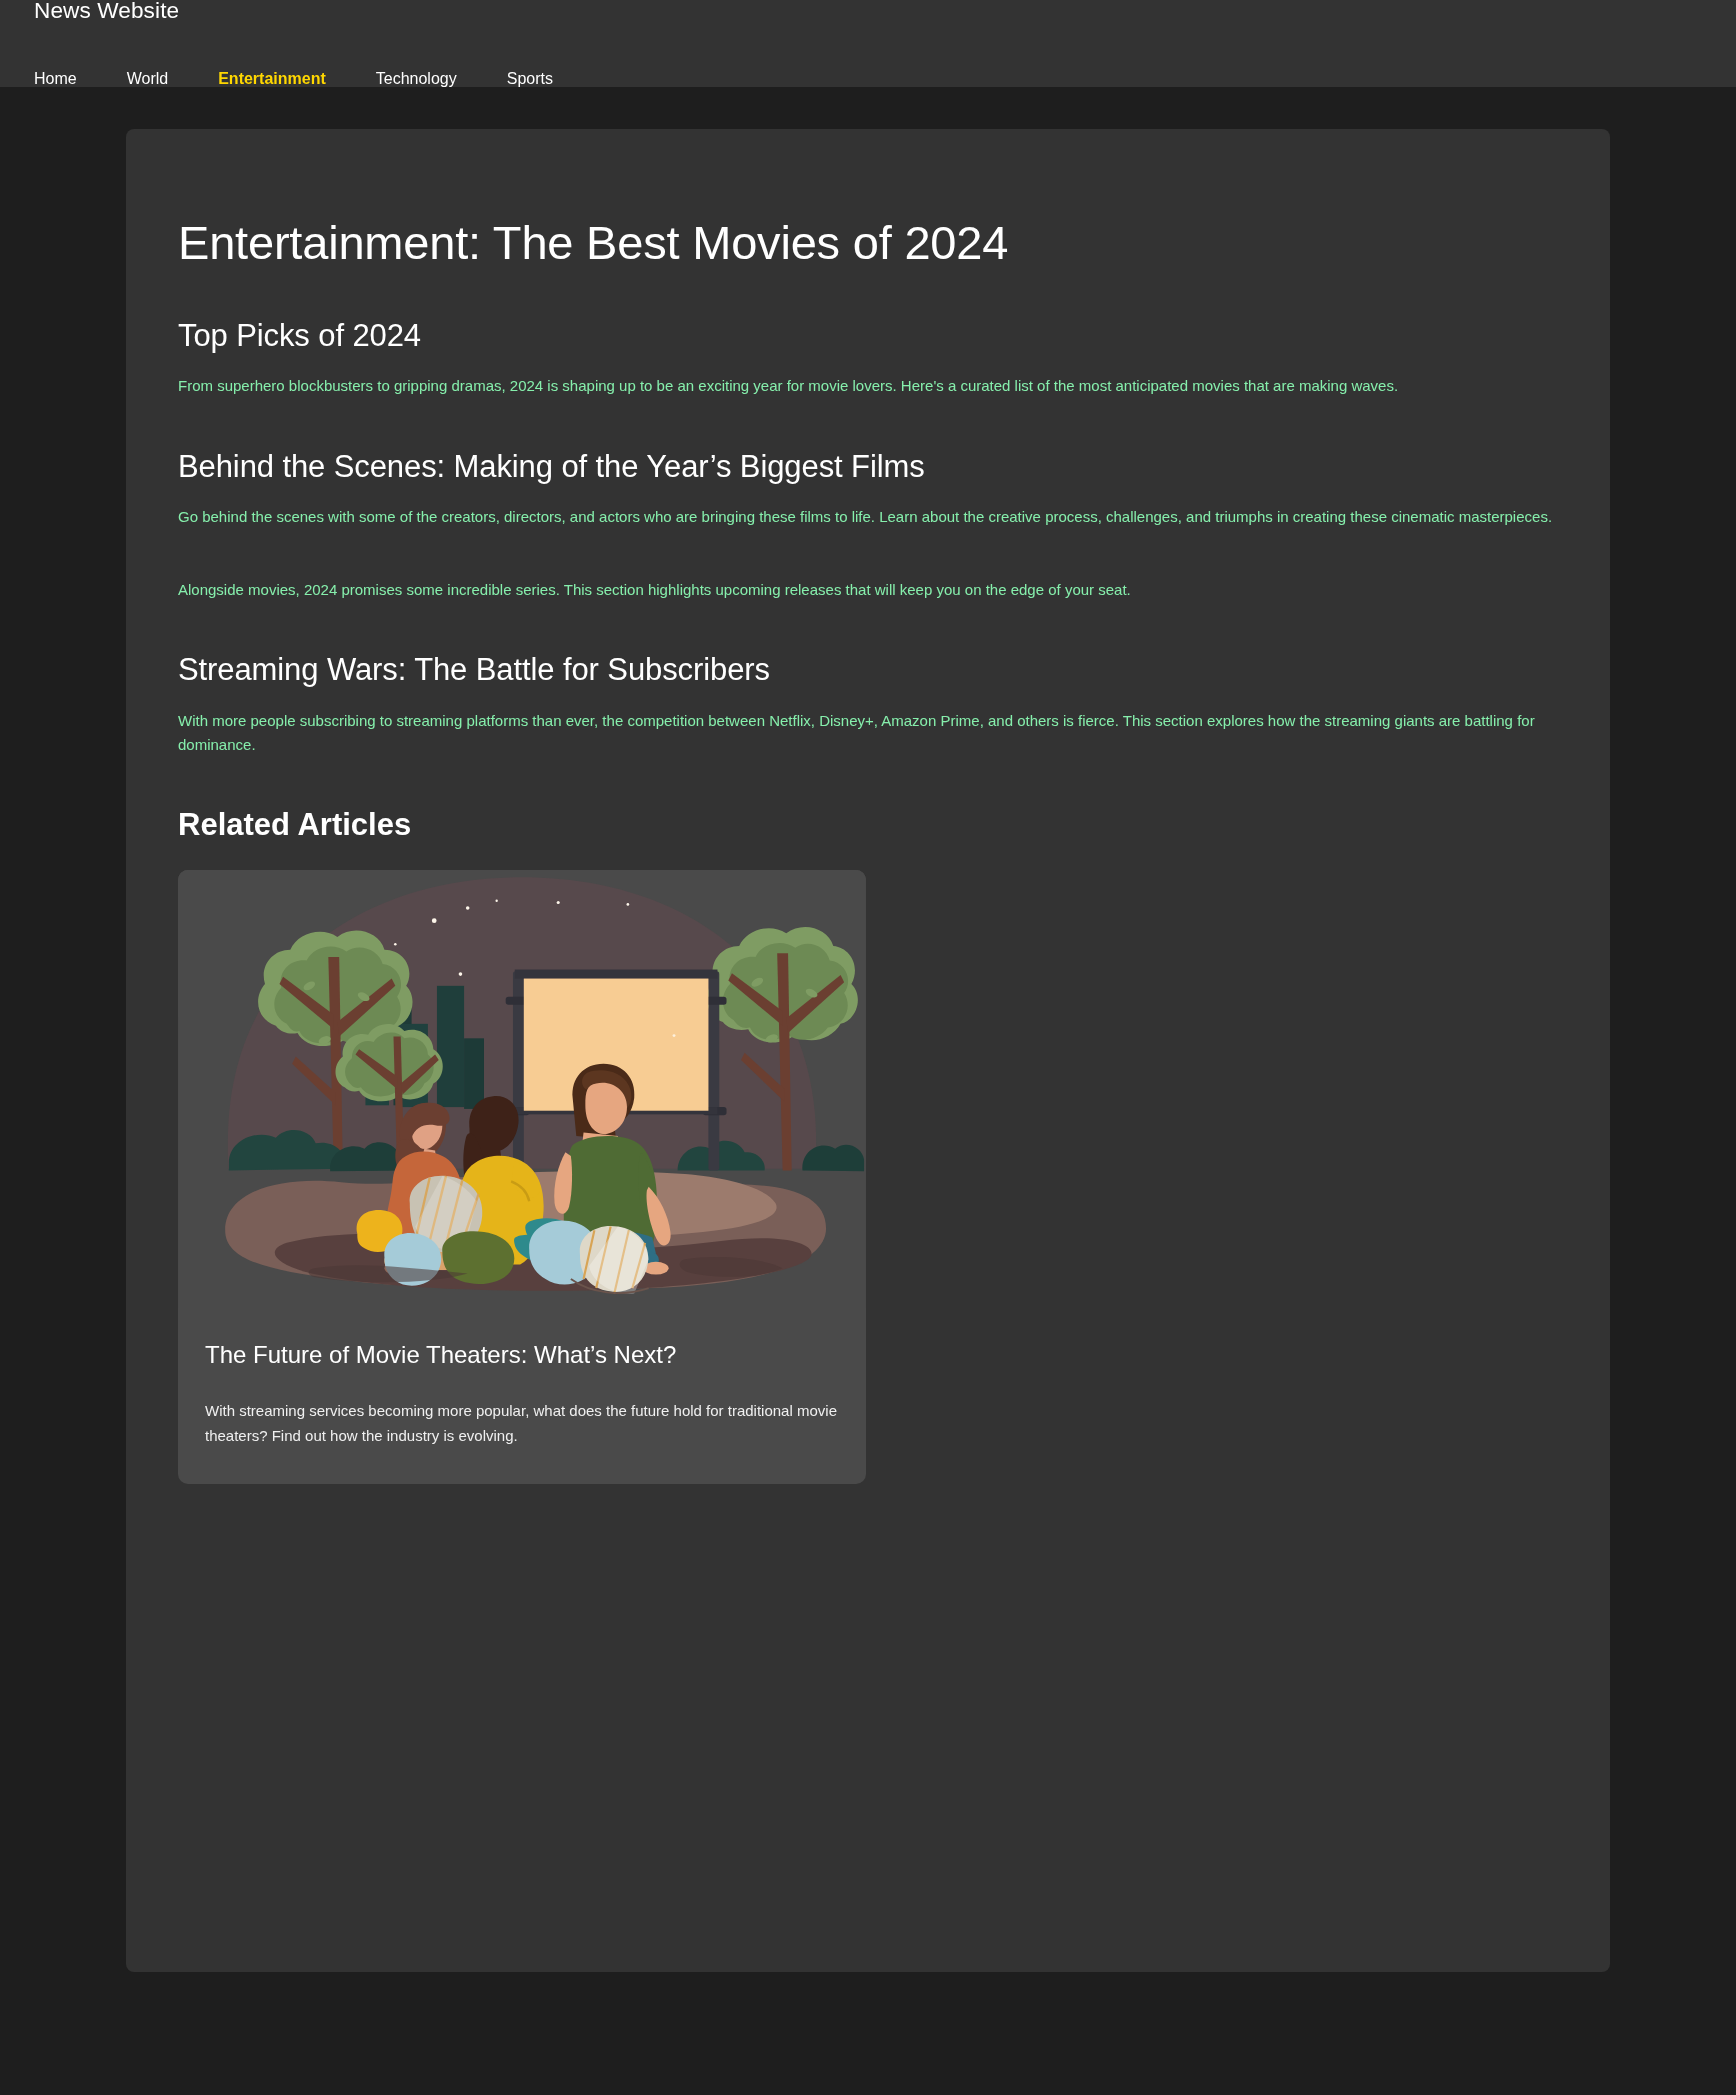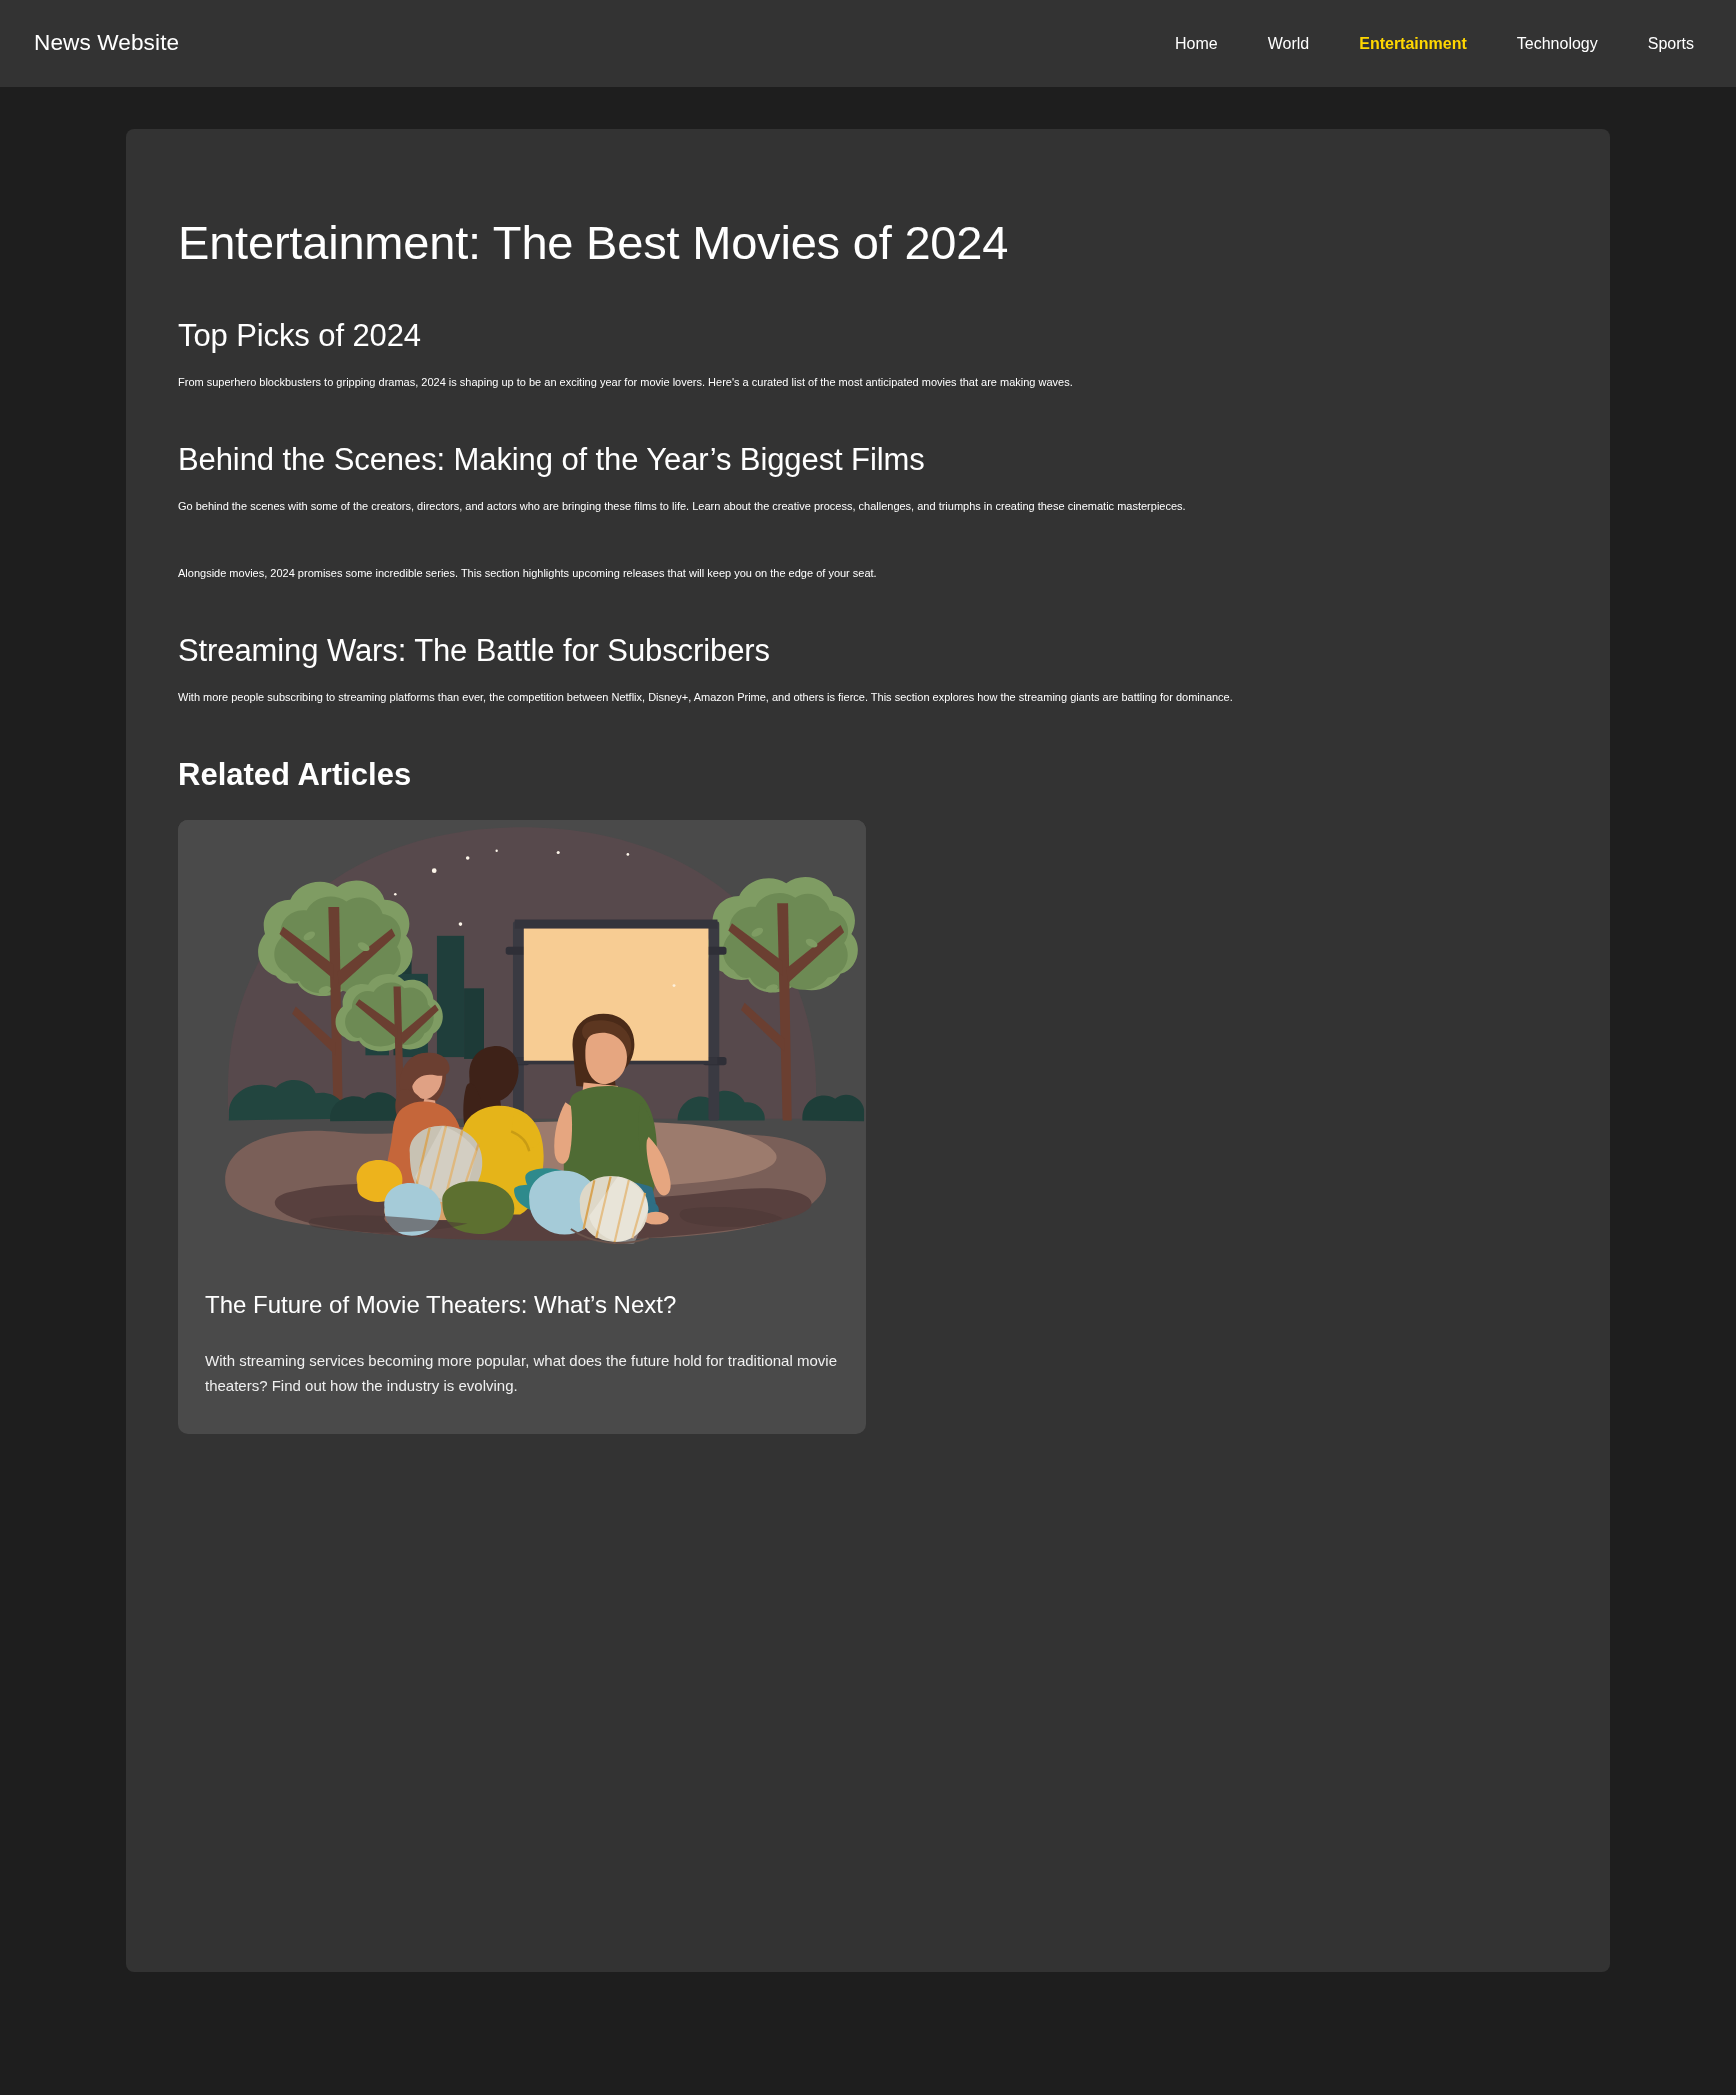--- a/index.html
+++ b/index.html
@@ -12,23 +12,23 @@
     -webkit-font-smoothing: antialiased;
   }
 
   
   .site-header {
     position: relative;
     width: 1737px;
     height: 87px;
     background: #333333;
     display: flex;
-    align-items: center;
     justify-content: space-between;
     padding: 0 34px;
+    flex-direction: column;
   }
   .brand {
     color: #ffffff;
     font-size: 22.6px;
     font-weight: 400;
     letter-spacing: 0.1px;
     line-height: 1;
   }
   .main-nav {
     display: flex;
@@ -75,22 +75,22 @@
   }
   .section-heading {
     color: #ffffff;
     font-size: 31px;
     font-weight: 400;
     line-height: 1.2;
     letter-spacing: -0.1px;
     margin-bottom: 20px;
   }
   .section-body {
-    color: #ffffff;
-    font-size: 11px;
+    color: #86efac;
+    font-size: 15px;
     font-weight: 400;
     line-height: 1.62;
     max-width: 1384px;
     margin-bottom: 49px;
   }
   .section-block:last-of-type .section-body { margin-bottom: 43px; }
 
   .related-heading {
     color: #ffffff;
     font-size: 31px;

